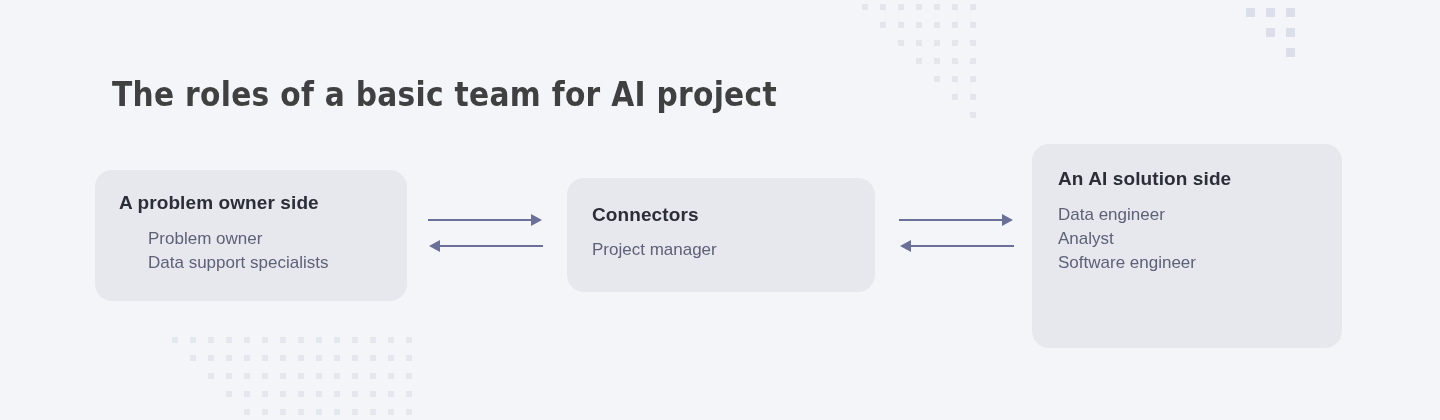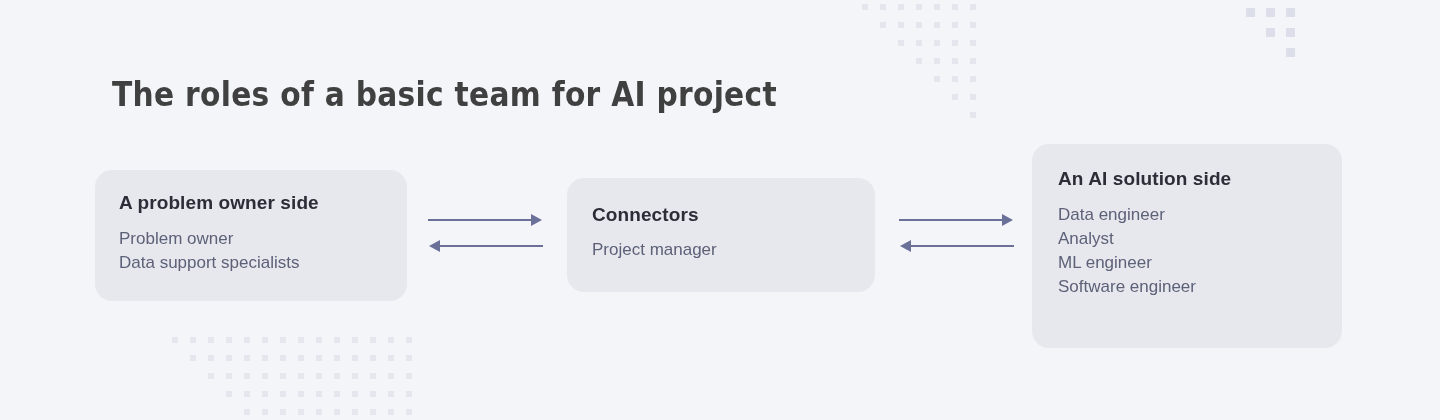--- a/index.html
+++ b/index.html
@@ -114,21 +114,21 @@
     white-space: nowrap;
   }
 
   #card-problem-owner {
     left: 95px;
     top: 170px;
     width: 312px;
     height: 131px;
     padding: 22px 24px 0 24px;
   }
-  #card-problem-owner .card-list { margin-top: 13px; }
+  #card-problem-owner .card-list { margin-top: 13px; margin-left: 29px; }
 
   #card-connectors {
     left: 567px;
     top: 178px;
     width: 308px;
     height: 114px;
     padding: 26px 25px 0 25px;
   }
   #card-connectors .card-list { margin-top: 12px; }
 
@@ -217,16 +217,15 @@
       <polygon points="12,34 1,40 12,46" fill="#6b7099"></polygon>
     </g>
   </svg>
 </div>
 
 <div class="card" id="card-ai-solution">
   <h2 class="card-title">An AI solution side</h2>
   <ul class="card-list">
     <li>Data engineer</li>
     <li>Analyst</li>
-    <li>ML engineer</li>
     <li>Software engineer</li>
   </ul>
 </div>
 
 </body></html>

